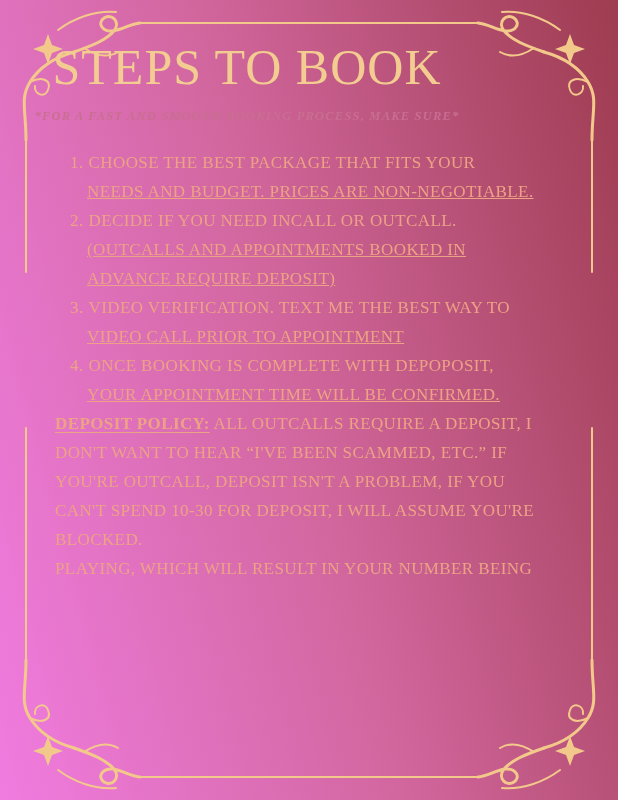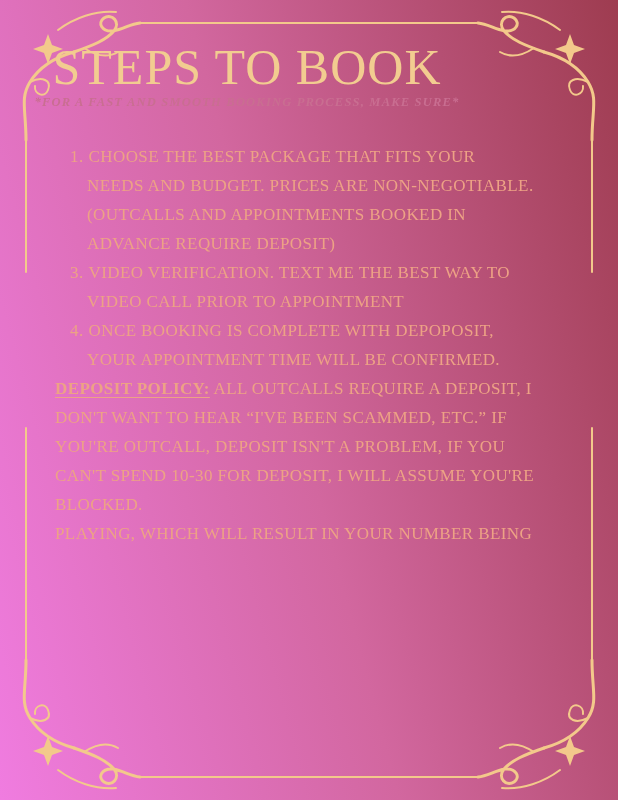--- a/index.html
+++ b/index.html
@@ -32,36 +32,36 @@
   }
   p.sub{
     text-align:center;
     font-style:italic;
     font-weight:700;
     font-size:12.5px;
     letter-spacing:1.2px;
     line-height:16px;
     color:var(--subtitle_rose);
   }
-  p.sub.first{margin-top:1px;}
+  p.sub.first{margin-top:15px;}
   ol.steps{
     list-style:none;
-    margin-top:32px;
+    margin-top:24px;
     padding-left:70px;
     color:var(--body_salmon);
   }
   .line{
     font-size:17px;
     letter-spacing:0.4px;
     line-height:29px;
     white-space:nowrap;
     color:var(--body_salmon);
   }
   .line .num{margin-right:5px;}
-  .line.cont{padding-left:17px;}
+  .line.cont{padding-left:17px;text-decoration:underline;}
   .policy{
     padding-left:55px;
   }
   .policy .label{
     font-weight:700;
     text-decoration:underline;
     text-underline-offset:3px;
   }
 </style>
 </head>
@@ -95,20 +95,21 @@
   <div class="content">
     <h1 class="title">STEPS TO BOOK</h1>
     <p class="sub first">*FOR A FAST AND SMOOTH BOOKING PROCESS, MAKE SURE*</p>
 
     <ol class="steps">
       <li>
         <div class="line"><span class="num">1.</span><span>CHOOSE THE BEST PACKAGE THAT FITS YOUR</span></div>
         <div class="line cont">NEEDS AND BUDGET. PRICES ARE NON-NEGOTIABLE.</div>
       </li>
       <li>
+        <div class="line"><span class="num">2.</span><span>DECIDE IF YOU NEED INCALL OR OUTCALL.</span></div>
         <div class="line cont">(OUTCALLS AND APPOINTMENTS BOOKED IN</div>
         <div class="line cont">ADVANCE REQUIRE DEPOSIT)</div>
       </li>
       <li>
         <div class="line"><span class="num">3.</span><span>VIDEO VERIFICATION. TEXT ME THE BEST WAY TO</span></div>
         <div class="line cont">VIDEO CALL PRIOR TO APPOINTMENT</div>
       </li>
       <li>
         <div class="line"><span class="num">4.</span><span>ONCE BOOKING IS COMPLETE WITH DEPOPOSIT,</span></div>
         <div class="line cont">YOUR APPOINTMENT TIME WILL BE CONFIRMED.</div>

